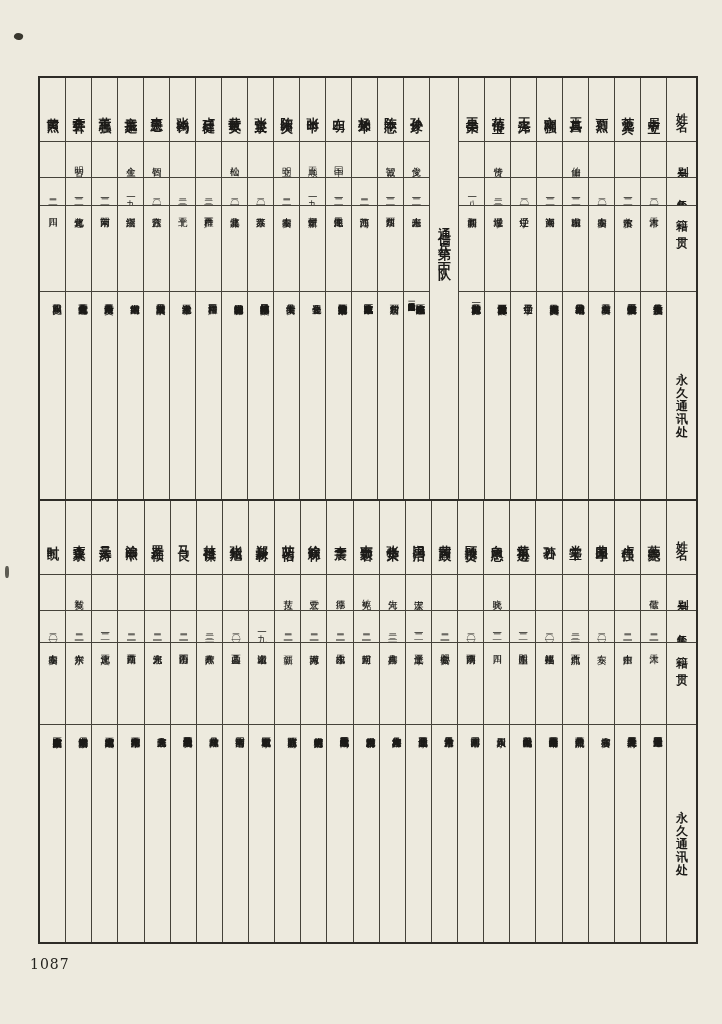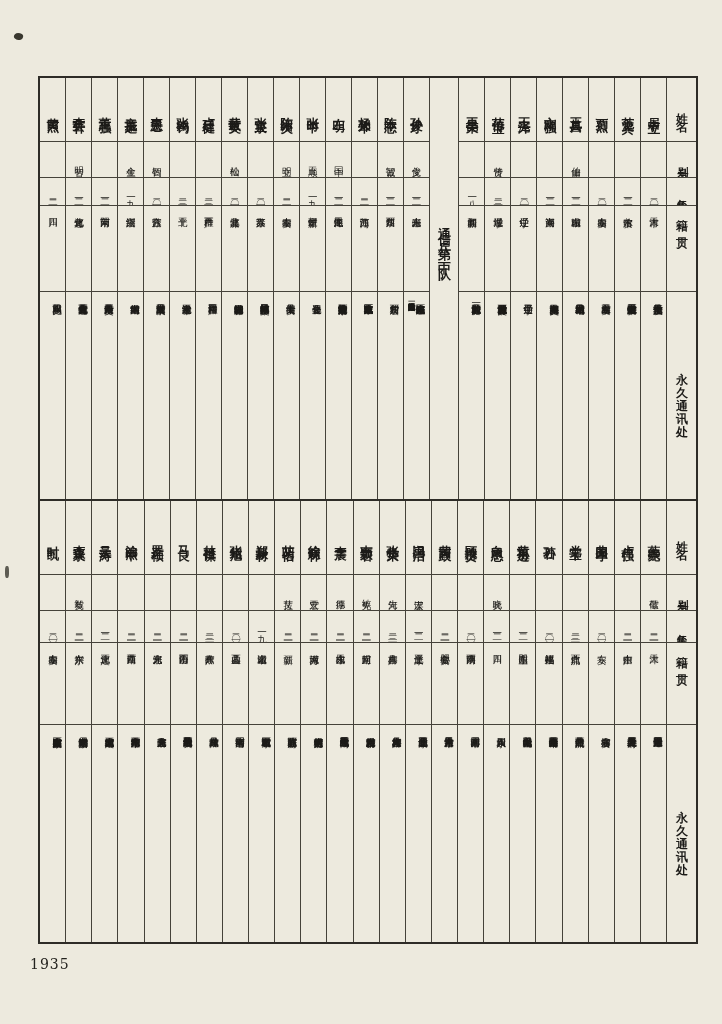--- a/index.html
+++ b/index.html
@@ -905,14 +905,14 @@
           </div>
           <div class="cell native">
             <span class="v t-native">山东泰安</span>
           </div>
           <div class="cell addr">
             <span class="line">山东省泰安县第六区时家庄乡时家庄</span>
           </div>
         </div>
       </div>
     </div>
-  <div class="page-num">1935</div>
+  <div class="page-num">1087</div>
 </div>
 
 </body></html>

